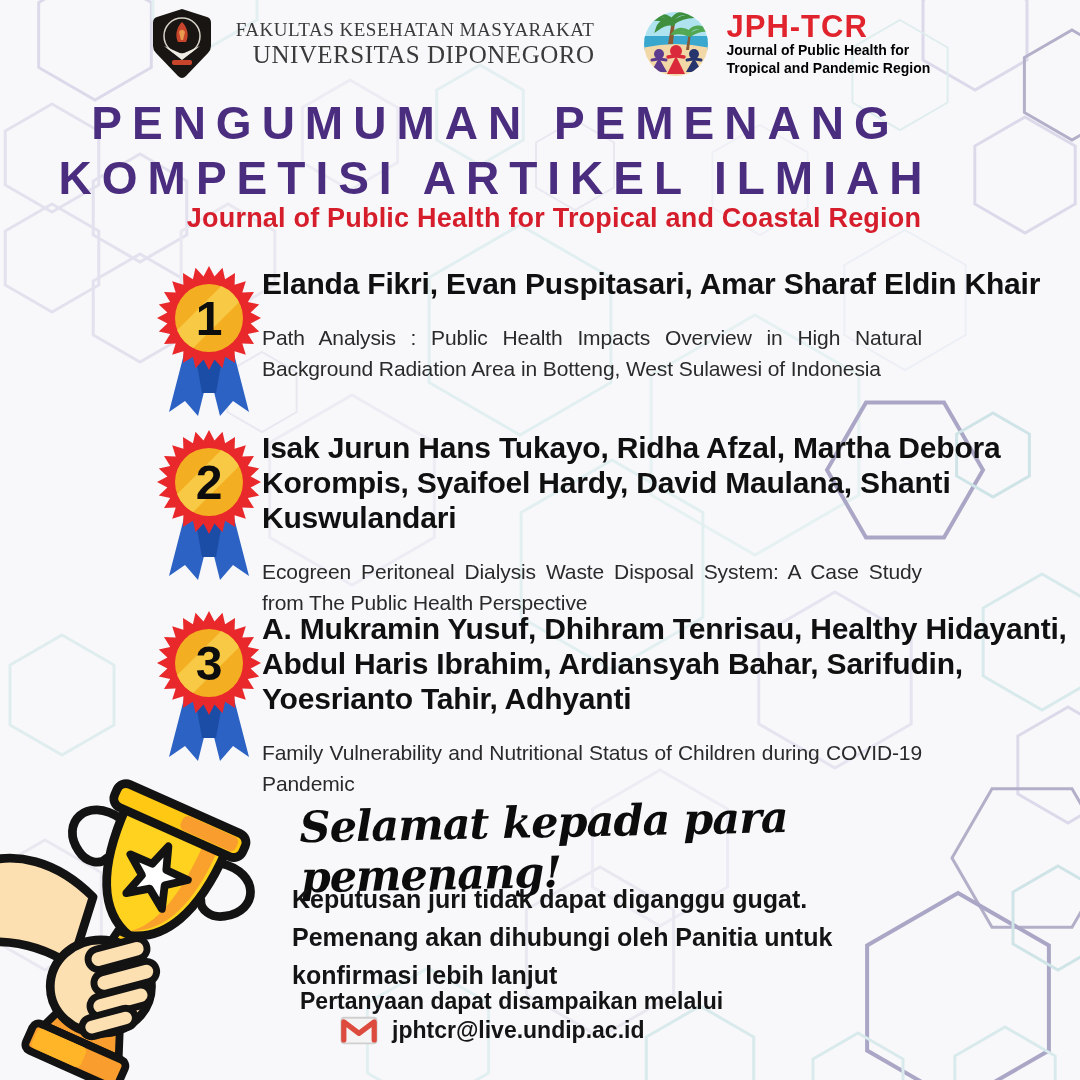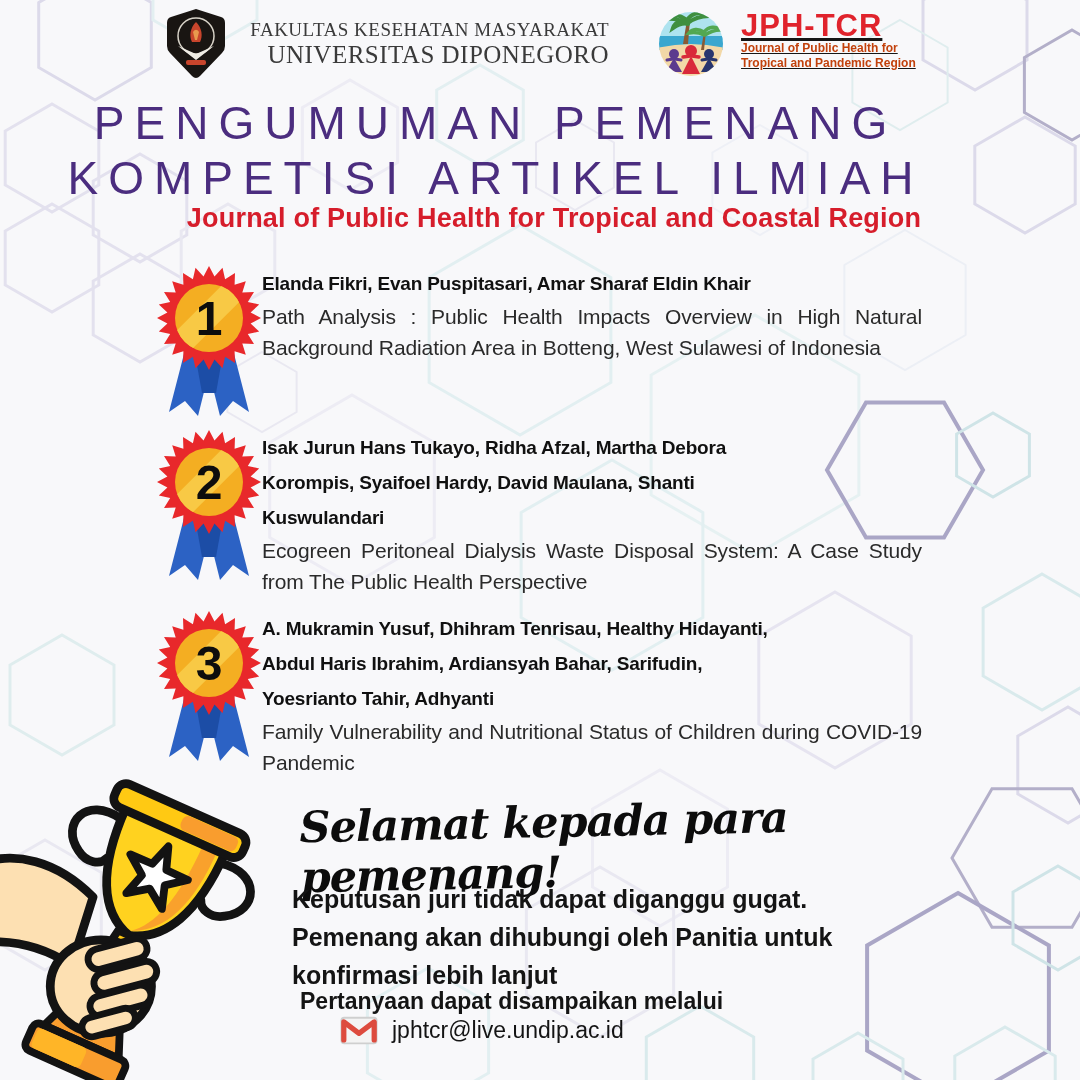--- a/index.html
+++ b/index.html
@@ -12,41 +12,41 @@
     color:#161616;
   }
   #hexbg { position:absolute; inset:0; z-index:0; }
   .layer { position:absolute; z-index:1; }
 
   
   .header { top:8px; left:0; width:1080px; display:flex; justify-content:center; align-items:center; gap:22px; }
   .undip-text { font-family:"Liberation Serif", serif; color:#3a3a3a; text-align:left; line-height:1.15; }
   .undip-text .l1 { font-size:19px; letter-spacing:.5px; }
   .undip-text .l2 { font-size:25px; letter-spacing:.5px;text-align:right; }
-  .jph-block { display:flex; gap:16px; margin-left:26px;text-decoration:underline; }
+  .jph-block { display:flex; align-items:center; gap:16px; margin-left:26px; }
   .jph-text .abbr { font-size:31px; font-weight:bold; color:#e0232c; letter-spacing:1px; line-height:1.0; }
-  .jph-text .sub { font-size:12px; font-weight:bold; color:#c2410c; line-height:1.25; }
-
-  
-  .title { top:96px; left:0; width:991px; text-align:center; color:#4b2d7f; font-weight:400; font-size:46px; letter-spacing:10px; line-height:55px; }
+  .jph-text .sub { font-size:14px; font-weight:bold; color:#000000; line-height:1.25; }
+
+  
+  .title { top:96px; left:0; width:991px; text-align:center; color:#4b2d7f; font-weight:700; font-size:46px; letter-spacing:10px; line-height:55px; }
   .subtitle { top:203px; left:14px; width:1080px; text-align:center; color:#d61d2b; font-weight:bold; font-size:27px; letter-spacing:.2px; }
 
   
   .winner-row { position:absolute; left:157px; z-index:1; }
   .medal { position:absolute; left:0; top:0; width:104px; height:152px; }
   .winner-text { position:absolute; left:105px; top:0; width:660px; }
-  .authors { font-weight:bold; font-size:19px; line-height:35px; color:#101010; white-space:nowrap; letter-spacing:-0.2px; }
-  .paper-title { margin-top:0; font-size:21px; line-height:31px; color:#2a2a2a; text-align:justify; letter-spacing:-0.1px; }
+  .authors { font-weight:bold; font-size:30px; line-height:35px; color:#101010; white-space:nowrap; letter-spacing:-0.2px; }
+  .paper-title { margin-top:21px; font-size:21px; line-height:31px; color:#2a2a2a; text-align:justify; letter-spacing:-0.1px; }
 
   
   .script { top:796px; left:300px; width:600px; font-family:"DejaVu Serif", serif; font-style:italic; font-weight:bold; font-size:43px; color:#0c0c0c; transform:rotate(-1.2deg); letter-spacing:-1px; }
   .note { top:880px; left:292px; width:590px; font-weight:bold; font-size:25px; line-height:38px; color:#141414; }
   .contact-label { top:988px; left:300px; font-weight:bold; font-size:23px; color:#141414; }
   .email-row { top:1016px; left:340px; display:flex; align-items:center; gap:14px; }
-  .email { font-weight:normal; font-size:23px; color:#141414; }
+  .email { font-weight:bold; font-size:23px; color:#141414; }
 
   .trophy-wrap { top:772px; left:-14px; width:292px; height:322px; z-index:2; }
 </style>
 </head>
 <body>
 
 <svg id="hexbg" width="1080" height="1080">
   <g fill="none">
     <polygon stroke="#dcdaea" stroke-width="3" points="95.0,-30.0 151.3,2.5 151.3,67.5 95.0,100.0 38.7,67.5 38.7,2.5"></polygon>
     <polygon stroke="#e3eff1" stroke-width="3" points="205.0,-70.0 257.0,-40.0 257.0,20.0 205.0,50.0 153.0,20.0 153.0,-40.0"></polygon>

